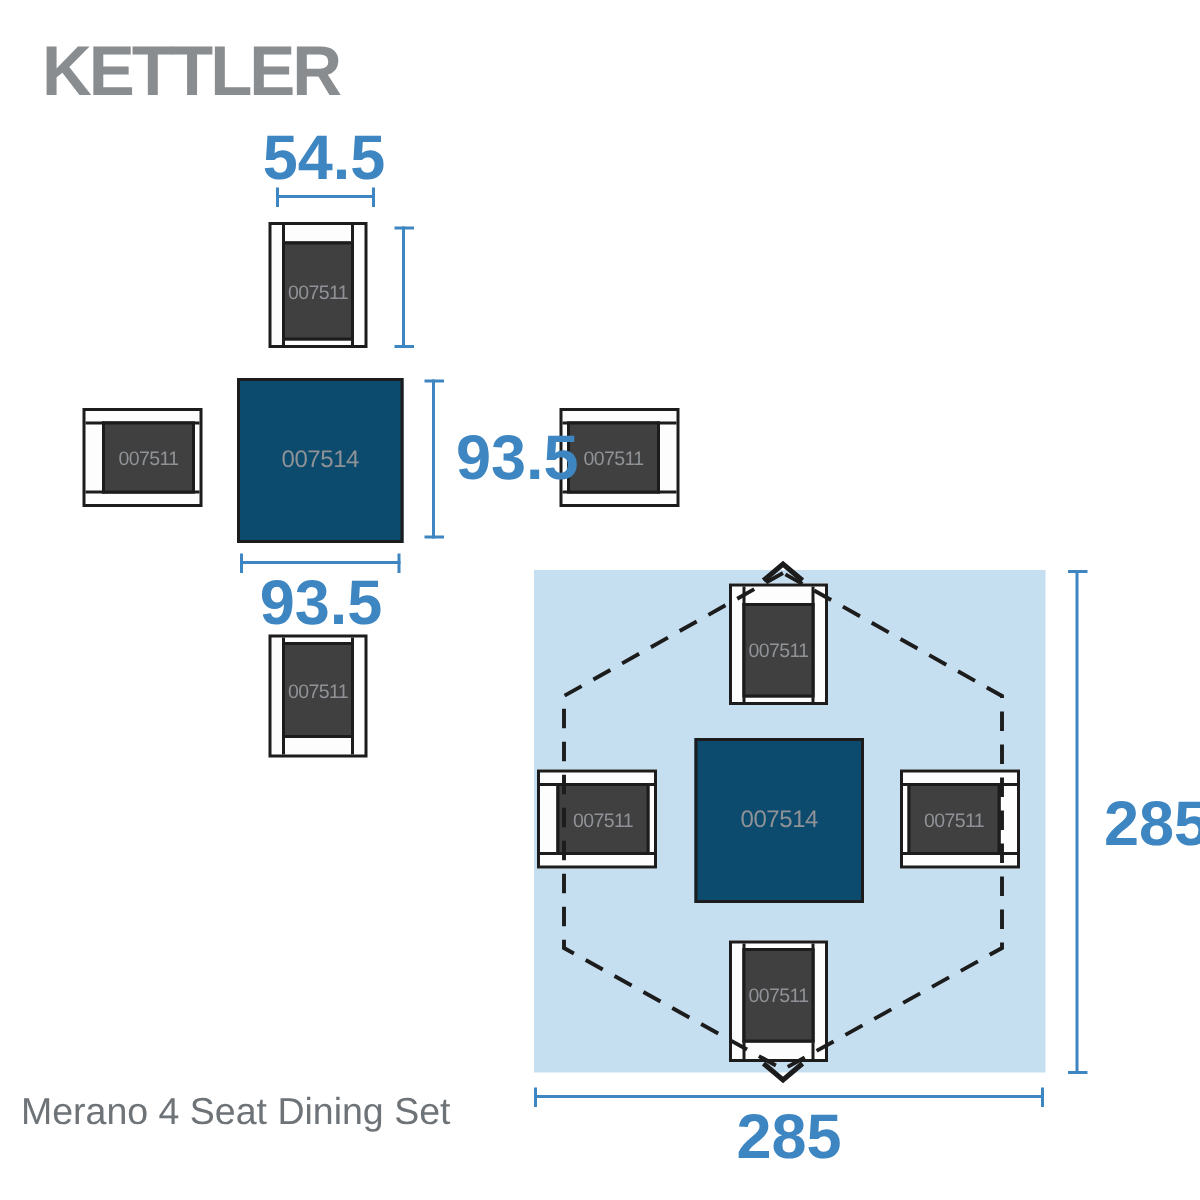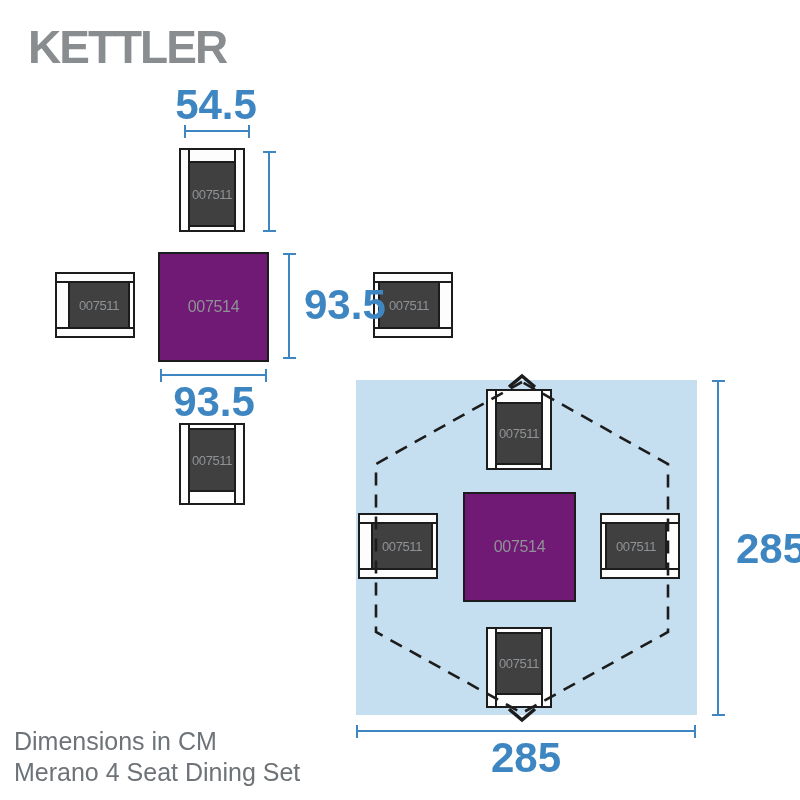--- a/index.html
+++ b/index.html
@@ -11,21 +11,21 @@
   
   .dim-h{position:absolute;height:2px;background:#3e86c2;}
   .dim-h::before,.dim-h::after{content:"";position:absolute;width:2px;height:13px;top:-5.5px;background:#3e86c2;}
   .dim-h::before{left:0;} .dim-h::after{right:0;}
   .dim-v{position:absolute;width:2px;background:#3e86c2;}
   .dim-v::before,.dim-v::after{content:"";position:absolute;height:2px;width:13px;left:-5.5px;background:#3e86c2;}
   .dim-v::before{top:0;} .dim-v::after{bottom:0;}
   .dim-label{position:absolute;color:#3e86c2;font-size:42px;font-weight:bold;line-height:40px;white-space:nowrap;}
   .tc{text-align:center;}
   
-  .table{position:absolute;background:#701a75;border:2px solid #1c1c1c;box-sizing:border-box;
+  .table{position:absolute;background:#0c4a6e;border:2px solid #1c1c1c;box-sizing:border-box;
          display:flex;align-items:center;justify-content:center;color:#8f9296;font-size:16px;letter-spacing:-0.3px;}
   .chair{position:absolute;background:#fdfdfd;border:2px solid #1c1c1c;box-sizing:border-box;}
   .chair .bar{position:absolute;background:#1c1c1c;}
   .chair .seat{position:absolute;background:#404040;border:2px solid #1c1c1c;
                display:flex;align-items:center;justify-content:center;
                color:#8f9296;font-size:13px;letter-spacing:-0.4px;white-space:nowrap;overflow:hidden;}
   
   .c-v .bar.rl{left:7px;top:0;bottom:0;width:2px;}
   .c-v .bar.rr{right:7px;top:0;bottom:0;width:2px;}
   .c-top .bar.bk{top:11px;left:7px;right:7px;height:2px;}
@@ -151,17 +151,16 @@
     <polyline points="159,337 172,348 185,337" fill="none" stroke="#1c1c1c" stroke-width="3.4"></polyline>
   </svg>
 
   <div class="dim-v" style="left:717px;top:380px;height:336px;"></div>
   <div class="dim-label" style="left:736px;top:529px;">285</div>
 
   <div class="dim-h" style="left:356px;top:730px;width:340px;"></div>
   <div class="dim-label tc" style="left:480px;top:738px;width:92px;">285</div>
 
   <div class="footer">
-    <div>Dimensions in CM</div>
     <div>Merano 4 Seat Dining Set</div>
   </div>
 
 </div>
 
 </body></html>

